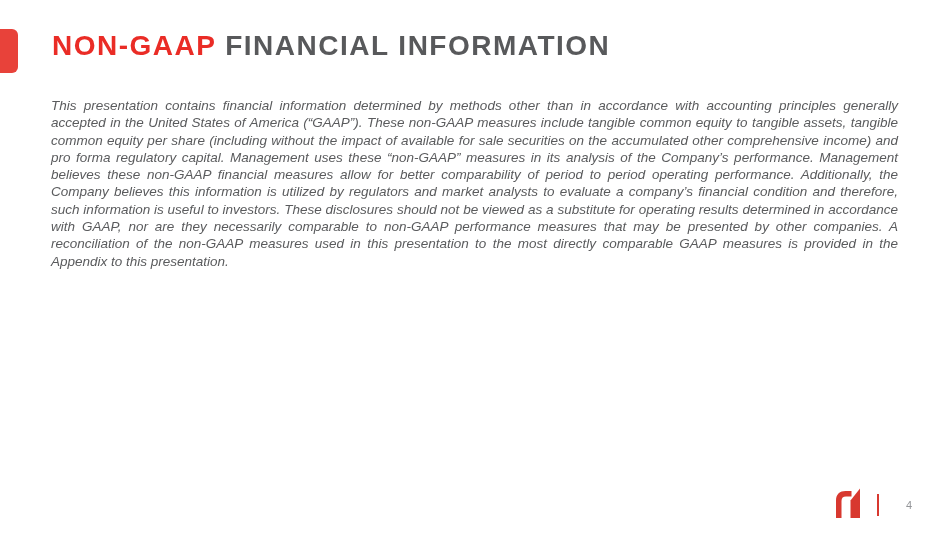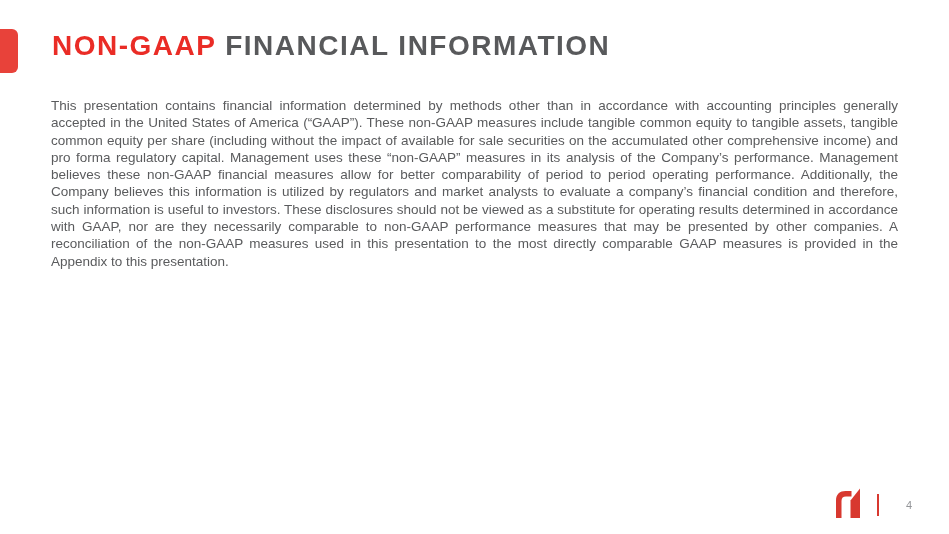--- a/index.html
+++ b/index.html
@@ -40,20 +40,21 @@
   .body-paragraph {
     position: absolute;
     left: 51px;
     top: 97px;
     width: 847px;
     margin: 0;
     font-size: 13.5px;
     line-height: 17.3px;
     color: var(--body-gray, #5a5b5d);
     text-align: justify;
+    font-style: italic;
   }
   .footer-logo {
     position: absolute;
     left: 836px;
     top: 488px;
     width: 30px;
     height: 30px;
   }
   .footer-divider {
     position: absolute;

